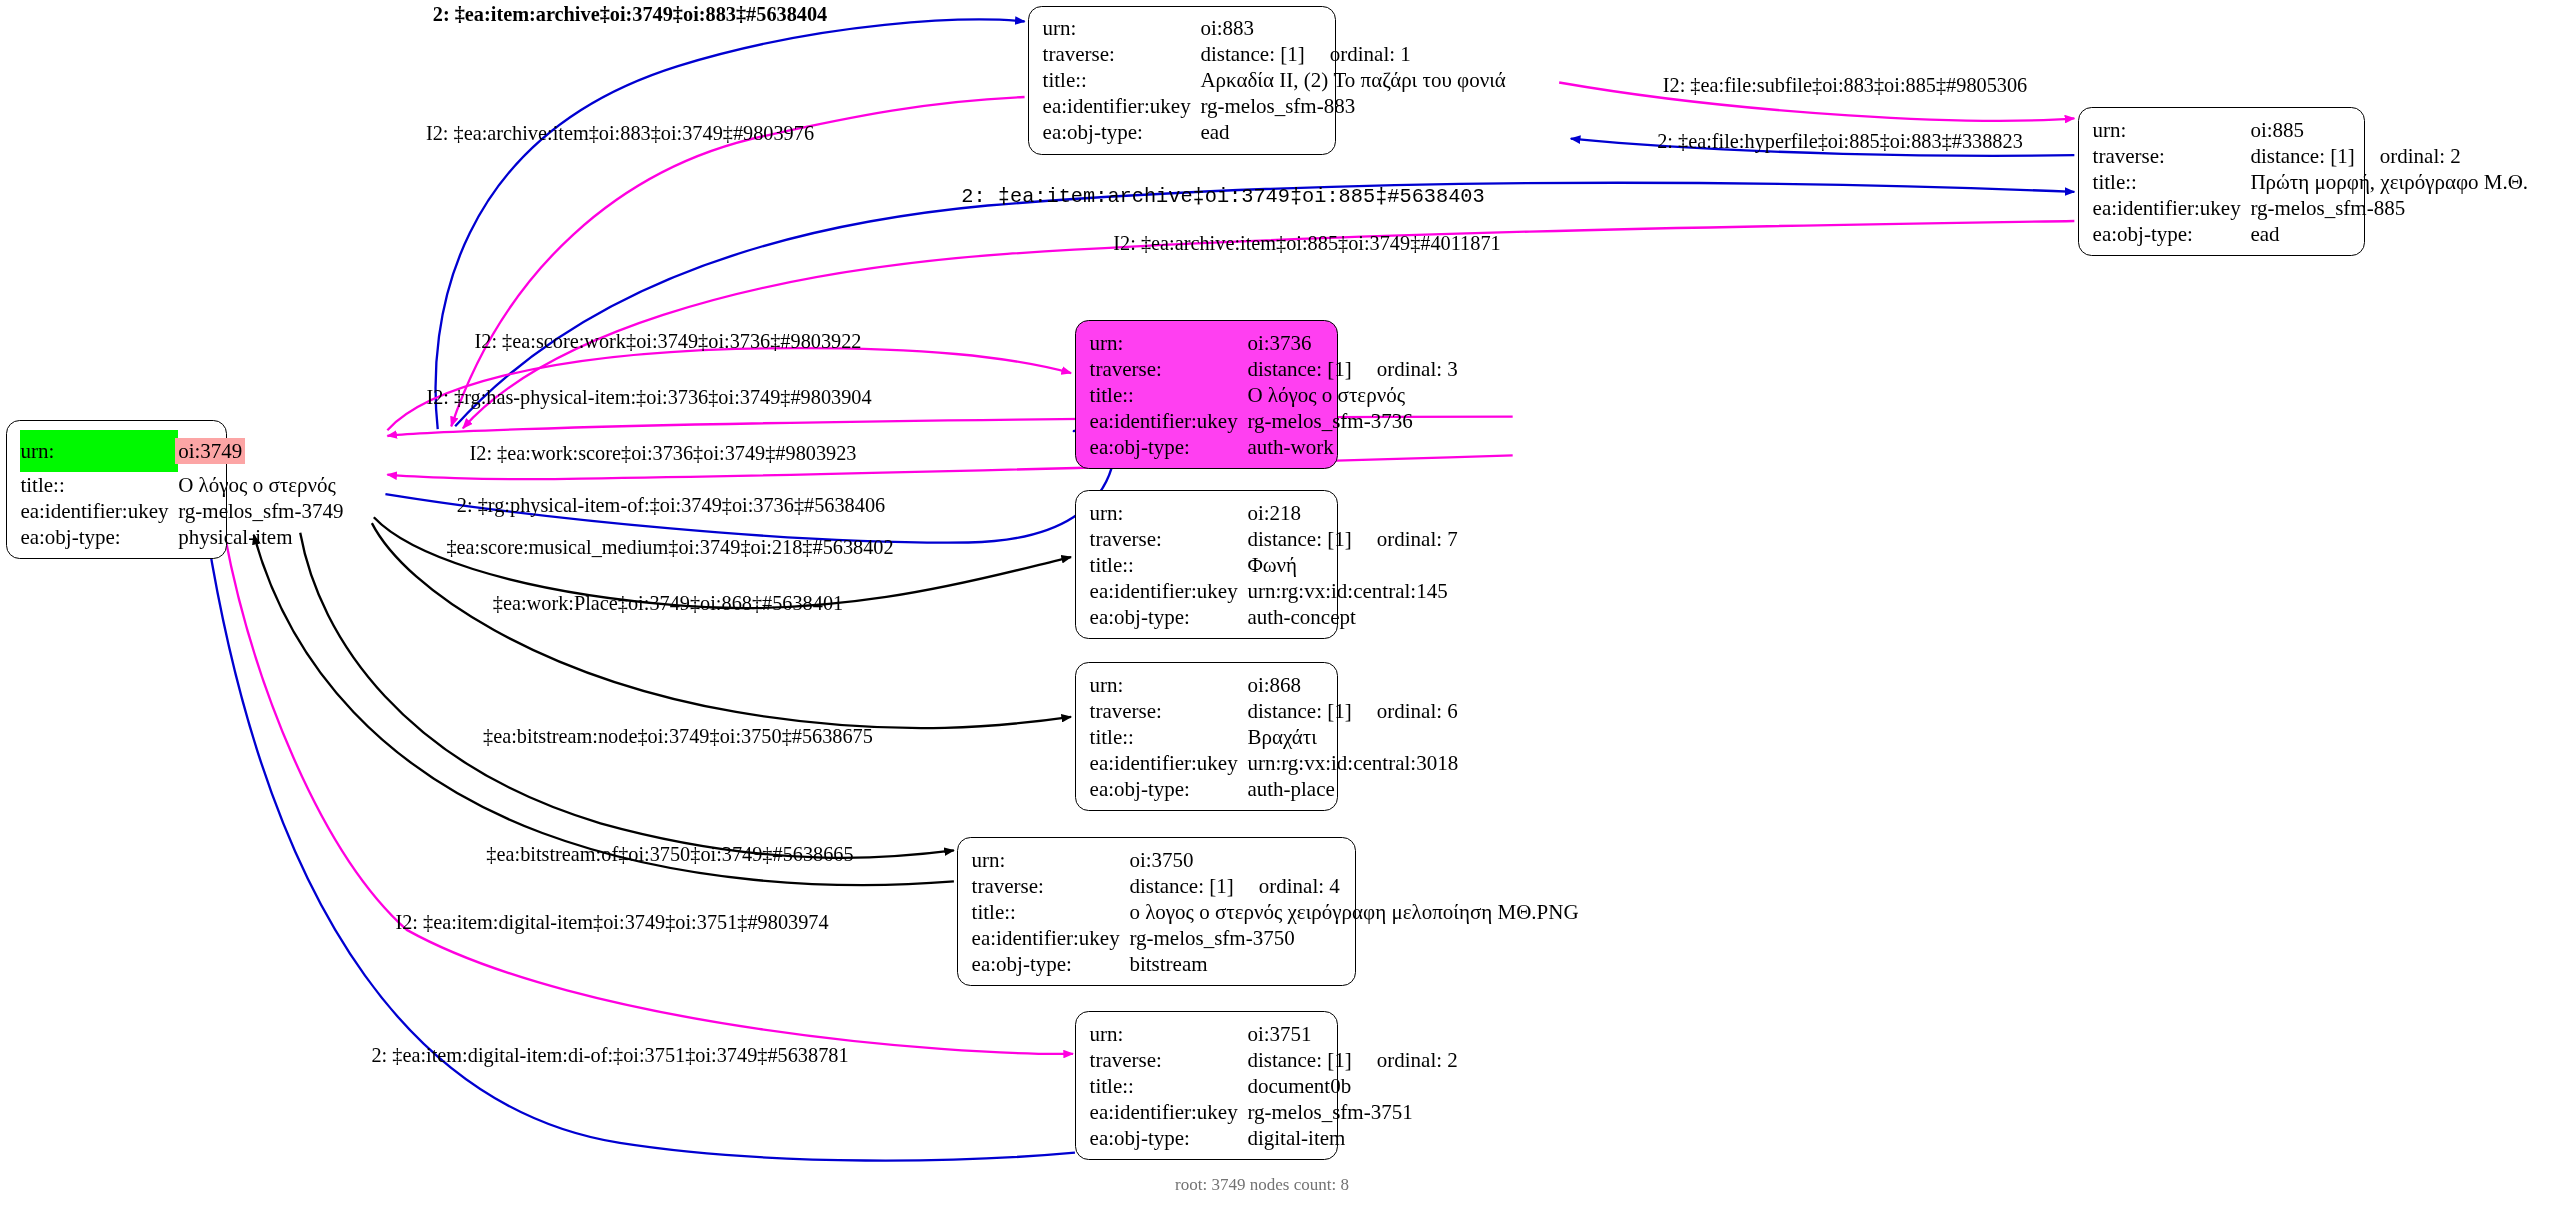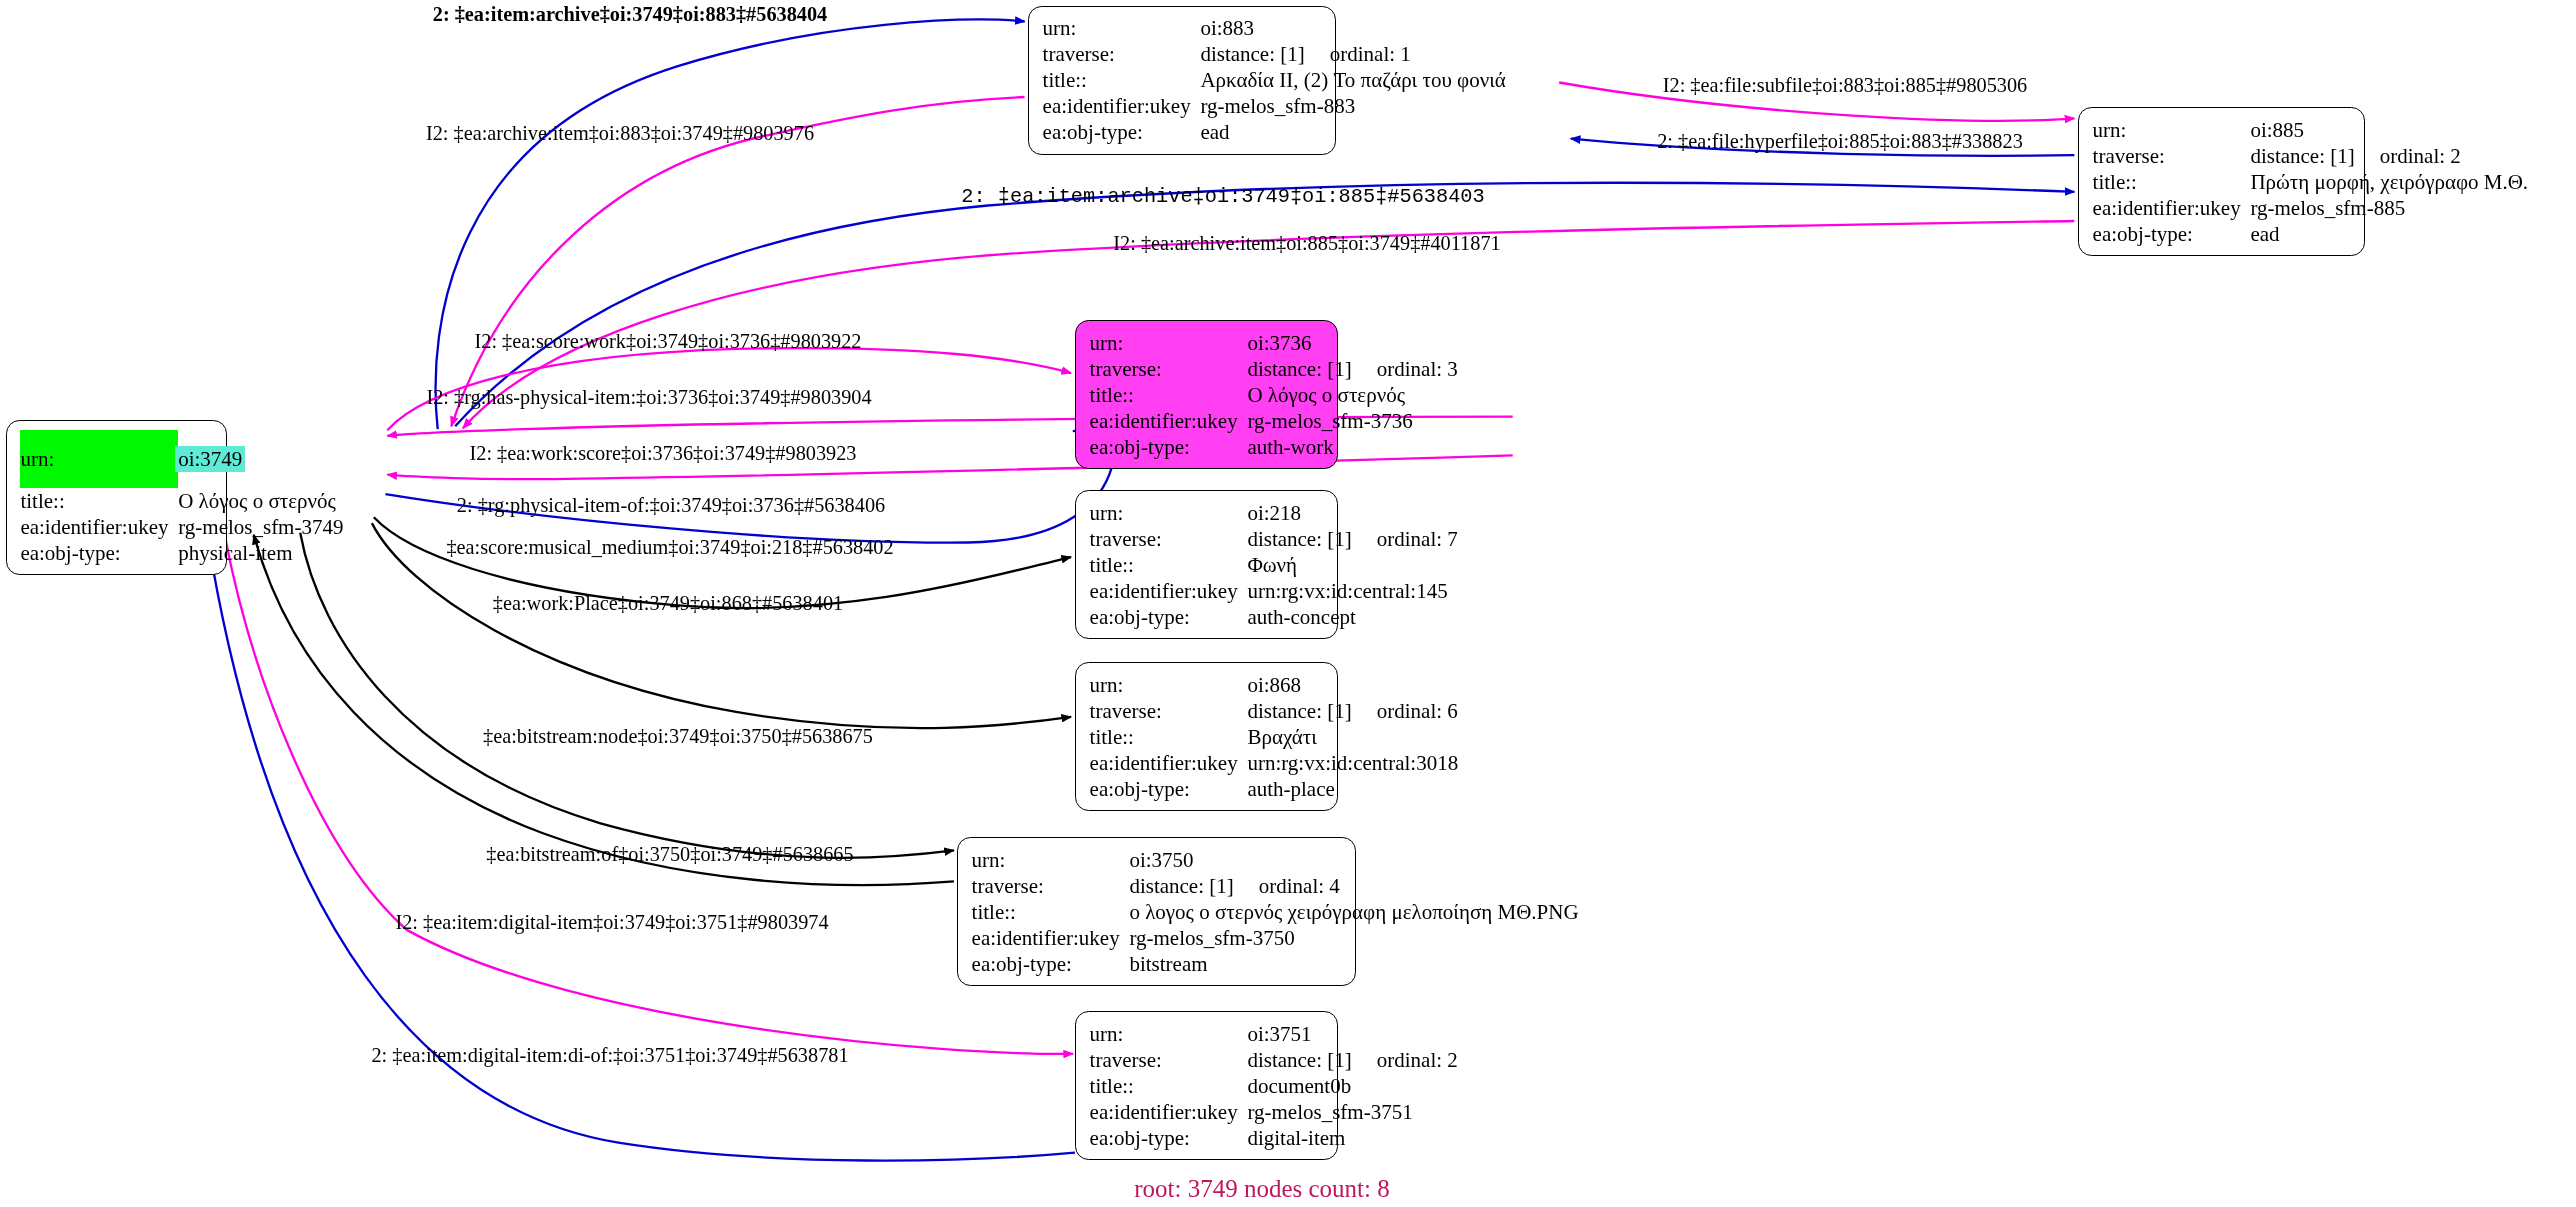--- a/index.html
+++ b/index.html
@@ -42,40 +42,40 @@
     font-size: 21px;
     line-height: 26px;
     padding: 0 0 0 0;
     white-space: nowrap;
     color: #000;
     vertical-align: baseline;
   }
   .node td.k { padding-right: 9.7px; margin-top: 16px; }
   .node td.v { padding-left: 0px; }
   .cell-hl {
-    background: #5eead4;
+    background: #fca5a5;
     display: inline-block;
     padding: 0 2.9px 0 2.9px;
-    margin: 16px -2.9px;
+    margin: 8px -2.9px;
   }
   .row-key-hl { background: #00f900; }
   .trav { }
   .trav .ord { padding-left: 25px; }
   .edge-label {
     position: absolute;
     font-size: 20.3px;
     line-height: 20.3px;
     color: #000000;
     white-space: nowrap;
     transform: translate(-50%, -50%);
   }
   .footer-label {
     position: absolute;
-    font-size: 25px;
-    color: #be185d;
+    font-size: 17px;
+    color: #737373;
     white-space: nowrap;
     transform: translateX(-50%);
   }
   
   .w-root   { width: 221px; }
   .w-883    { width: 308px; }
   .w-885    { width: 287px; }
   .w-3736   { width: 263px; }
   .w-218    { width: 263px; }
   .w-868    { width: 263px; }

